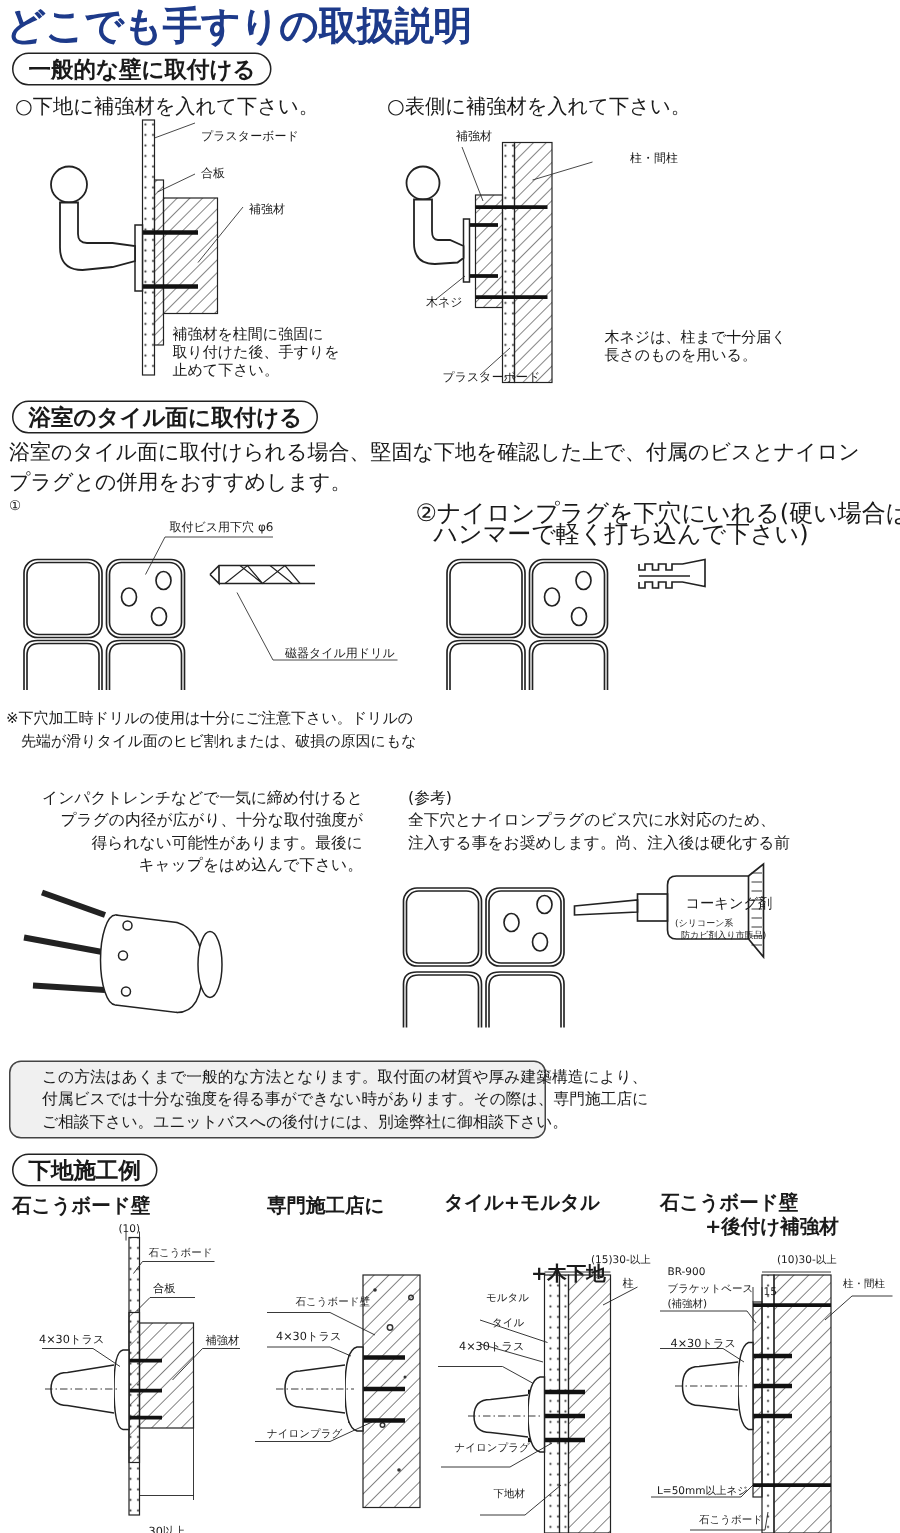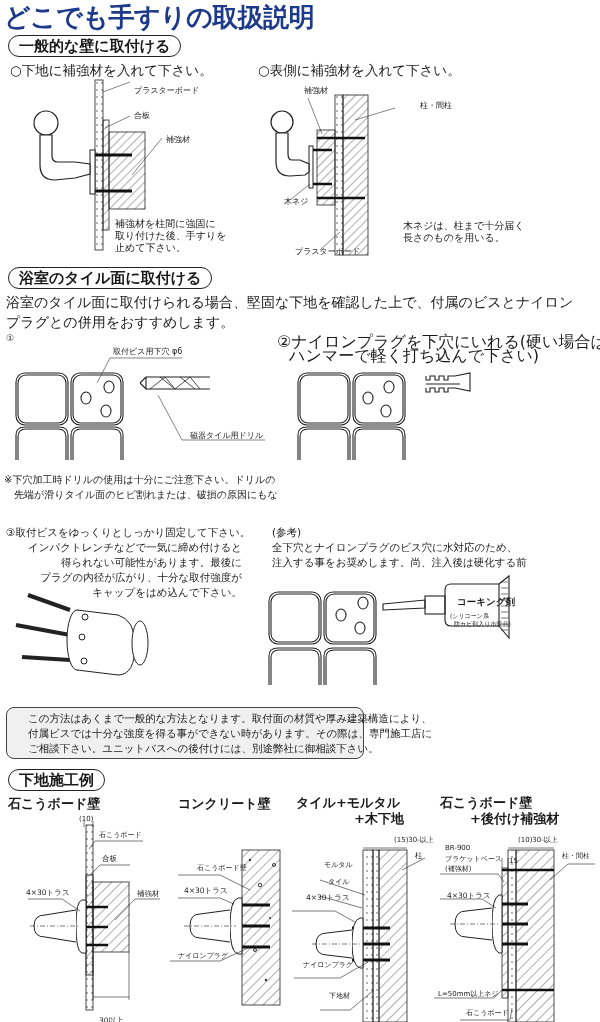--- a/index.html
+++ b/index.html
@@ -146,24 +146,23 @@
     <line x1="146" y1="29" x2="180" y2="29"></line>
   </g>
 </svg>
 
 <div class="abs" style="left:4px;top:473px;font-size:10px;line-height:14.5px;white-space:nowrap;">
   <div>※下穴加工時ドリルの使用は十分にご注意下さい。ドリルの</div>
   <div style="padding-left:10px;">先端が滑りタイル面のヒビ割れまたは、破損の原因にもな</div>
 </div>
 
 <div class="abs" style="left:6px;top:525px;width:236px;font-size:10.5px;line-height:15px;text-align:right;white-space:nowrap;">
-  <div style="text-align:left;">③取付ビスをゆっくりとしっかり固定して下さい。</div>
   <div>インパクトレンチなどで一気に締め付けると</div>
+  <div>プラグの内径が広がり、十分な取付強度が</div>
   <div>得られない可能性があります。最後に</div>
-  <div>プラグの内径が広がり、十分な取付強度が</div>
   <div>キャップをはめ込んで下さい。</div>
 </div>
 
 <svg style="left:10px;top:585px;" width="150" height="110" viewBox="0 0 150 110">
   <g stroke="#222" stroke-width="1" fill="#fff">
     <line x1="18" y1="10" x2="60" y2="25" stroke-width="4"></line>
     <line x1="6" y1="40" x2="60" y2="50" stroke-width="4"></line>
     <line x1="12" y1="72" x2="60" y2="75" stroke-width="4"></line>
     <ellipse cx="67" cy="55" rx="10" ry="30"></ellipse>
     <path d="M67 25 L108 30 Q130 50 108 90 L67 85"></path>
@@ -204,39 +203,39 @@
       <line x1="236" y1="-2" x2="243" y2="-2"></line>
       <line x1="236" y1="4" x2="243" y2="4"></line>
     <line x1="236" y1="10" x2="243" y2="10"></line>
       <line x1="236" y1="16" x2="243" y2="16"></line>
       <line x1="236" y1="22" x2="243" y2="22"></line>
     <line x1="236" y1="28" x2="243" y2="28"></line>
       <line x1="236" y1="34" x2="243" y2="34"></line>
       <line x1="236" y1="40" x2="243" y2="40"></line>
   </g>
 </svg>
-<div class="abs" style="left:457px;top:596px;font-size:9.5px;font-weight:bold;white-space:nowrap;">コーキング剤</div>
+<div class="abs" style="left:457px;top:596px;font-size:9.5px;font-weight:normal;white-space:nowrap;">コーキング剤</div>
 <div class="abs" style="left:450px;top:612px;font-size:6px;line-height:8px;white-space:nowrap;">
   <div>(シリコーン系</div>
   <div style="padding-left:4px;">防カビ剤入り市販品)</div>
 </div>
 
 <div class="abs boxnote" style="width:358px;white-space:nowrap;">
   <div>この方法はあくまで一般的な方法となります。取付面の材質や厚み建築構造により、</div>
   <div>付属ビスでは十分な強度を得る事ができない時があります。その際は、専門施工店に</div>
   <div>ご相談下さい。ユニットバスへの後付けには、別途弊社に御相談下さい。</div>
 </div>
 
 <div class="abs pill" style="left:8px;top:769px;">下地施工例</div>
 
 <div class="abs subtitle" style="left:8px;top:795px;">石こうボード壁</div>
-<div class="abs subtitle" style="left:178px;top:795px;">コンクリート壁</div>
+<div class="abs subtitle" style="left:178px;top:795px;">専門施工店に</div>
 <div class="abs subtitle2" style="left:296px;top:795px;">
   <div>タイル+モルタル</div>
-  <div style="padding-left:58px;">+木下地</div>
+  <div style="padding-left:58px;margin-top:31px;">+木下地</div>
 </div>
 <div class="abs subtitle2" style="left:440px;top:795px;">
   <div>石こうボード壁</div>
   <div style="padding-left:30px;">+後付け補強材</div>
 </div>
 
 <svg style="left:0;top:815px;" width="170" height="200" viewBox="0 0 170 200">
   <defs>
     <pattern id="hatch2" width="7" height="7" patternUnits="userSpaceOnUse" patternTransform="rotate(45)">
       <line x1="0" y1="0" x2="0" y2="7" stroke="#333" stroke-width="0.8"></line>

